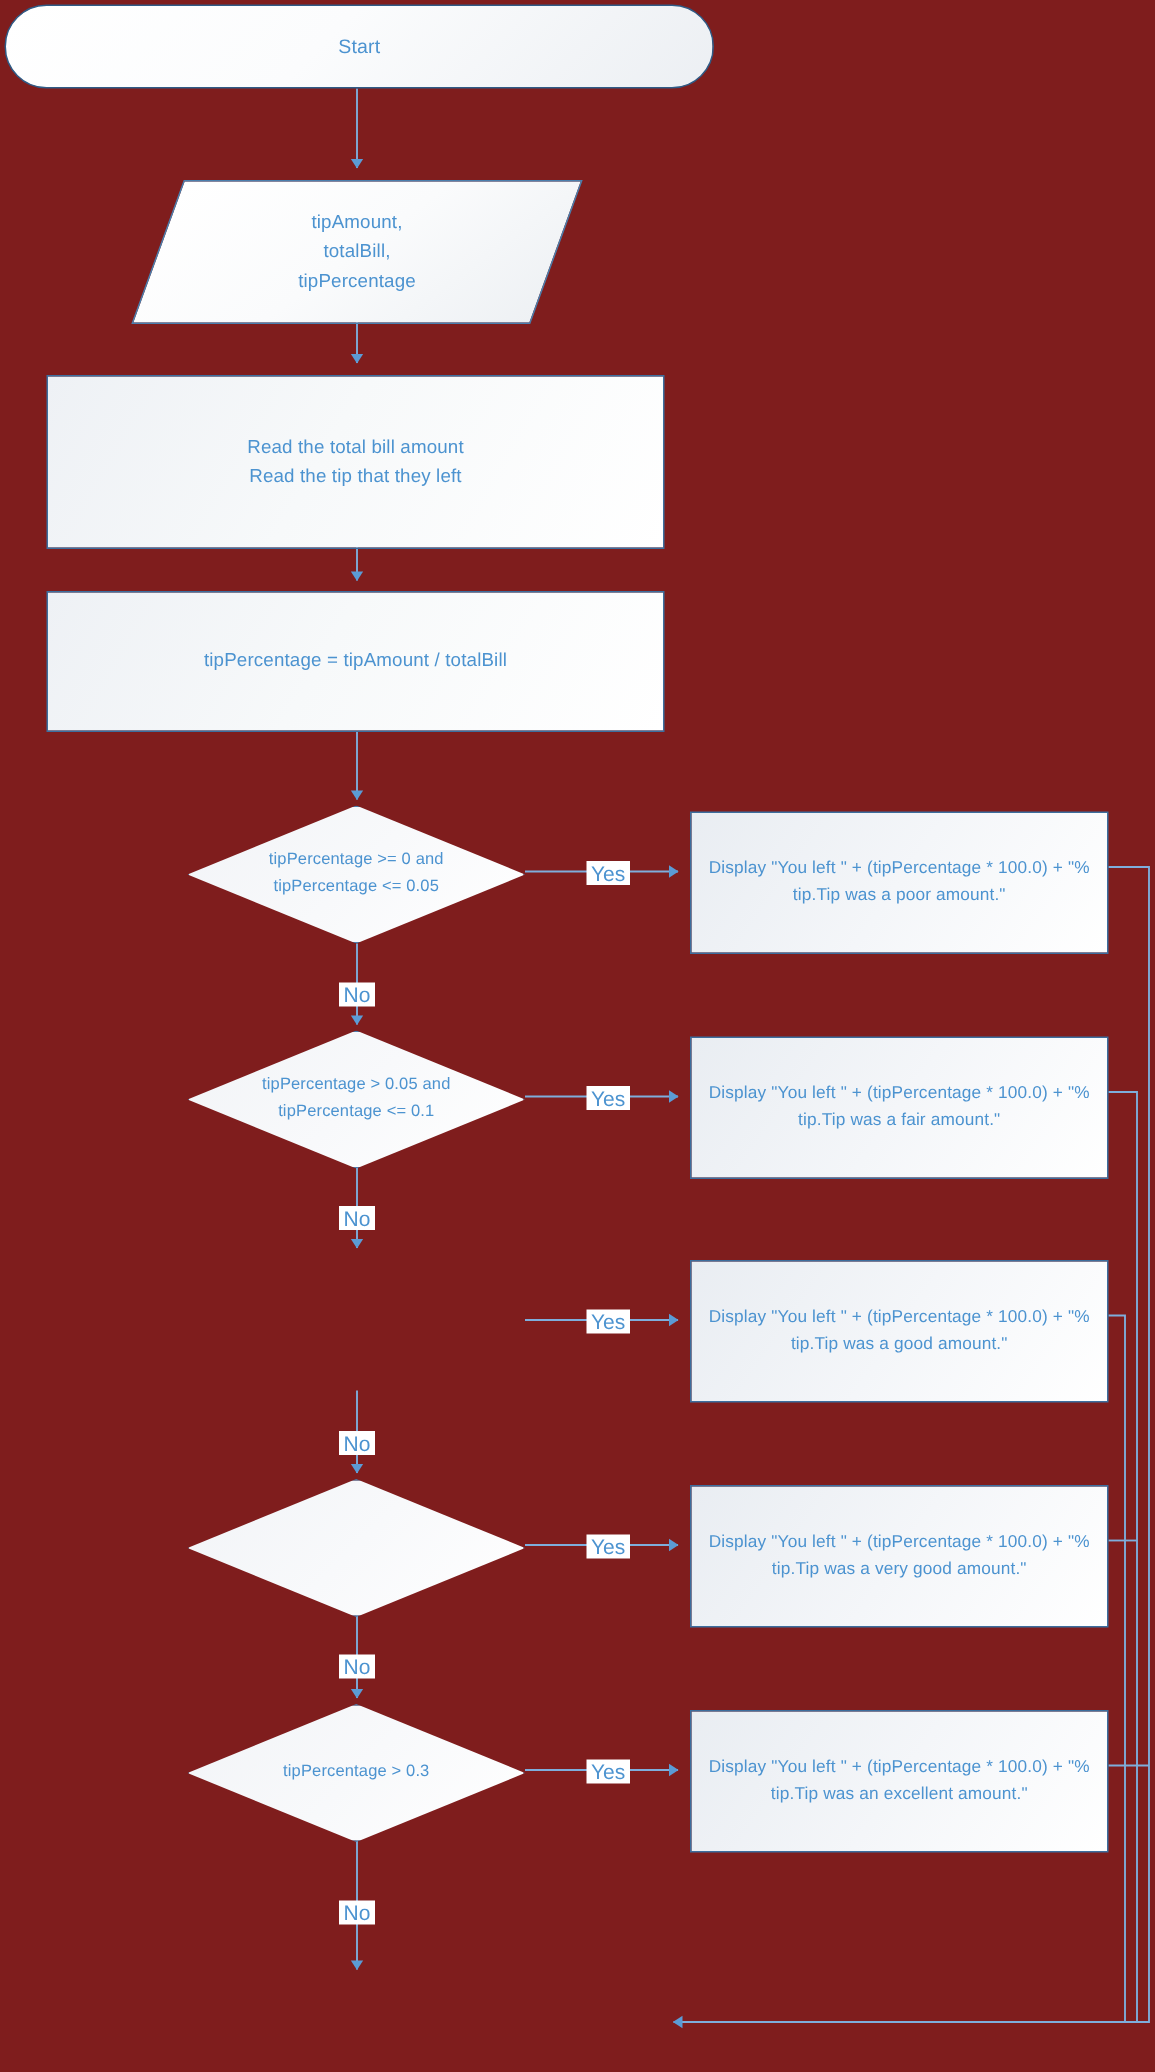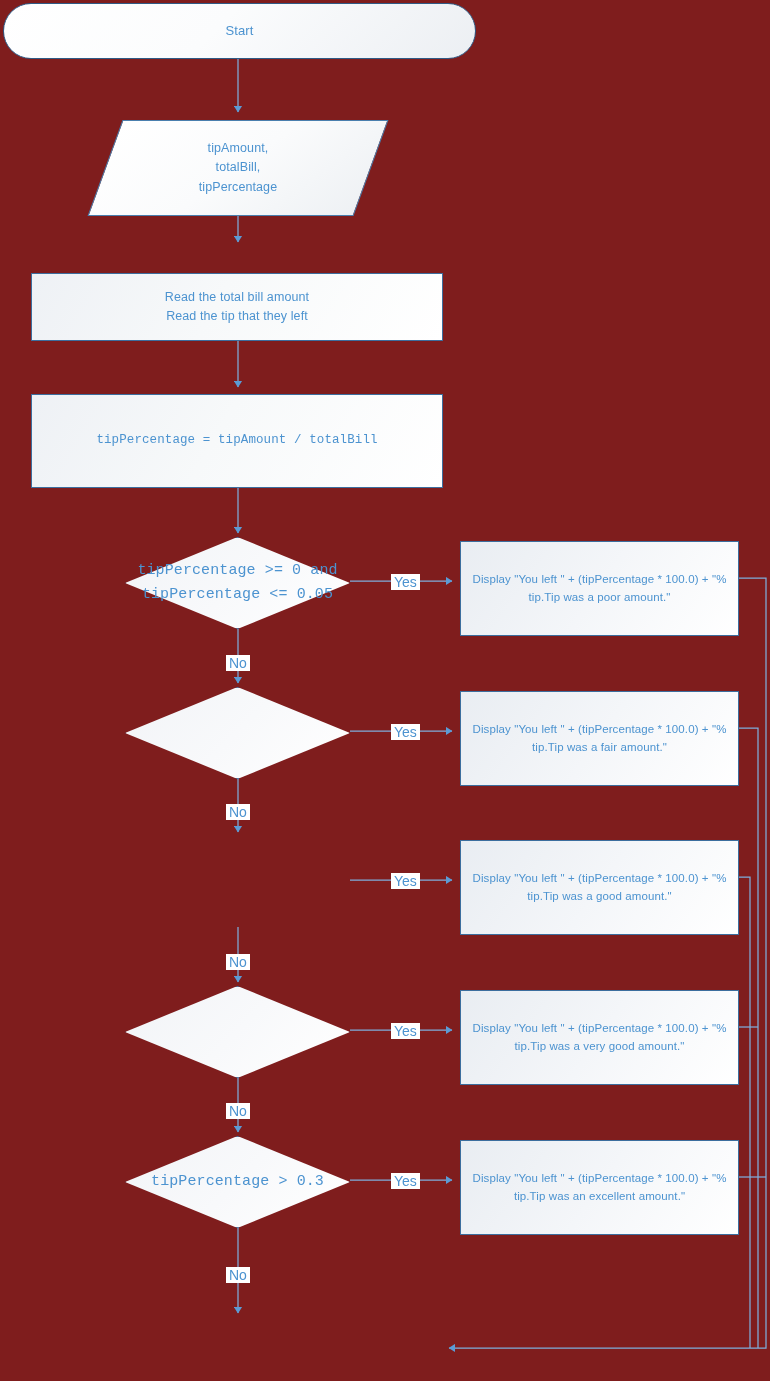--- a/index.html
+++ b/index.html
@@ -89,24 +89,23 @@
   }
   .decision .dia-bg {
     position: absolute;
     left: 0; top: 0; right: 0; bottom: 0;
     background: linear-gradient(135deg, #f2f4f7 0%, #f8f9fb 50%, #ffffff 100%);
     border: 1.2px solid #4A7FAE;
     clip-path: polygon(50% 0%, 100% 50%, 50% 100%, 0% 50%);
     z-index: 1;
   }
   .decision .node-label {
-    font-size: 15px;
+    font-size: 11px;
     line-height: 1.6;
     padding: 0 6px;
-    font-family: Liberation Mono, monospace;
   }
 
   .edge-label {
     position: absolute;
     color: #4C93D0;
     font-size: 14px;
     background: #ffffff;
     padding: 0 3px;
     z-index: 4;
     white-space: nowrap;
@@ -168,42 +167,44 @@
     <span class="node-label">Start</span>
   </div>
 
   <div class="node io-shape" style="left:105px; top:120px; width:266px; height:96px;">
     <span class="io-bg"></span>
     <span class="node-label">tipAmount,
 totalBill,
 tipPercentage</span>
   </div>
 
-  <div class="node process" style="left:31px; top:250px; width:412px; height:68px;margin-top:23px;">
+  <div class="node process" style="left:31px; top:250px; width:412px; height:116px;">
     <span class="node-label">Read the total bill amount
 Read the tip that they left</span>
   </div>
 
-  <div class="node process" style="left:31px; top:394px; width:412px; height:94px;font-family:Liberation Mono, monospace;">
+  <div class="node process" style="left:31px; top:394px; width:412px; height:94px;">
     <span class="node-label">tipPercentage = tipAmount / totalBill</span>
   </div>
 
   <div class="node decision" style="left:125px; top:537px; width:225px; height:92px;">
     <span class="dia-bg"></span>
     <span class="node-label">tipPercentage &gt;= 0 and
 tipPercentage &lt;= 0.05</span>
   </div>
   <div class="node output-box" style="left:460px; top:541px; width:279px; height:95px;">
     <span class="node-label">Display "You left " + (tipPercentage * 100.0) + "% tip.Tip was a poor amount."</span>
   </div>
   <span class="edge-label" style="left:391px; top:574px;">Yes</span>
   <span class="edge-label" style="left:226px; top:655px;">No</span>
 
   <div class="node decision" style="left:125px; top:687px; width:225px; height:92px;">
     <span class="dia-bg"></span>
+    <span class="node-label">tipPercentage &gt; 0.05 and
+tipPercentage &lt;= 0.1</span>
   </div>
   <div class="node output-box" style="left:460px; top:691px; width:279px; height:95px;">
     <span class="node-label">Display "You left " + (tipPercentage * 100.0) + "% tip.Tip was a fair amount."</span>
   </div>
   <span class="edge-label" style="left:391px; top:724px;">Yes</span>
   <span class="edge-label" style="left:226px; top:804px;">No</span>
 
   <div class="node output-box" style="left:460px; top:840px; width:279px; height:95px;">
     <span class="node-label">Display "You left " + (tipPercentage * 100.0) + "% tip.Tip was a good amount."</span>
   </div>

